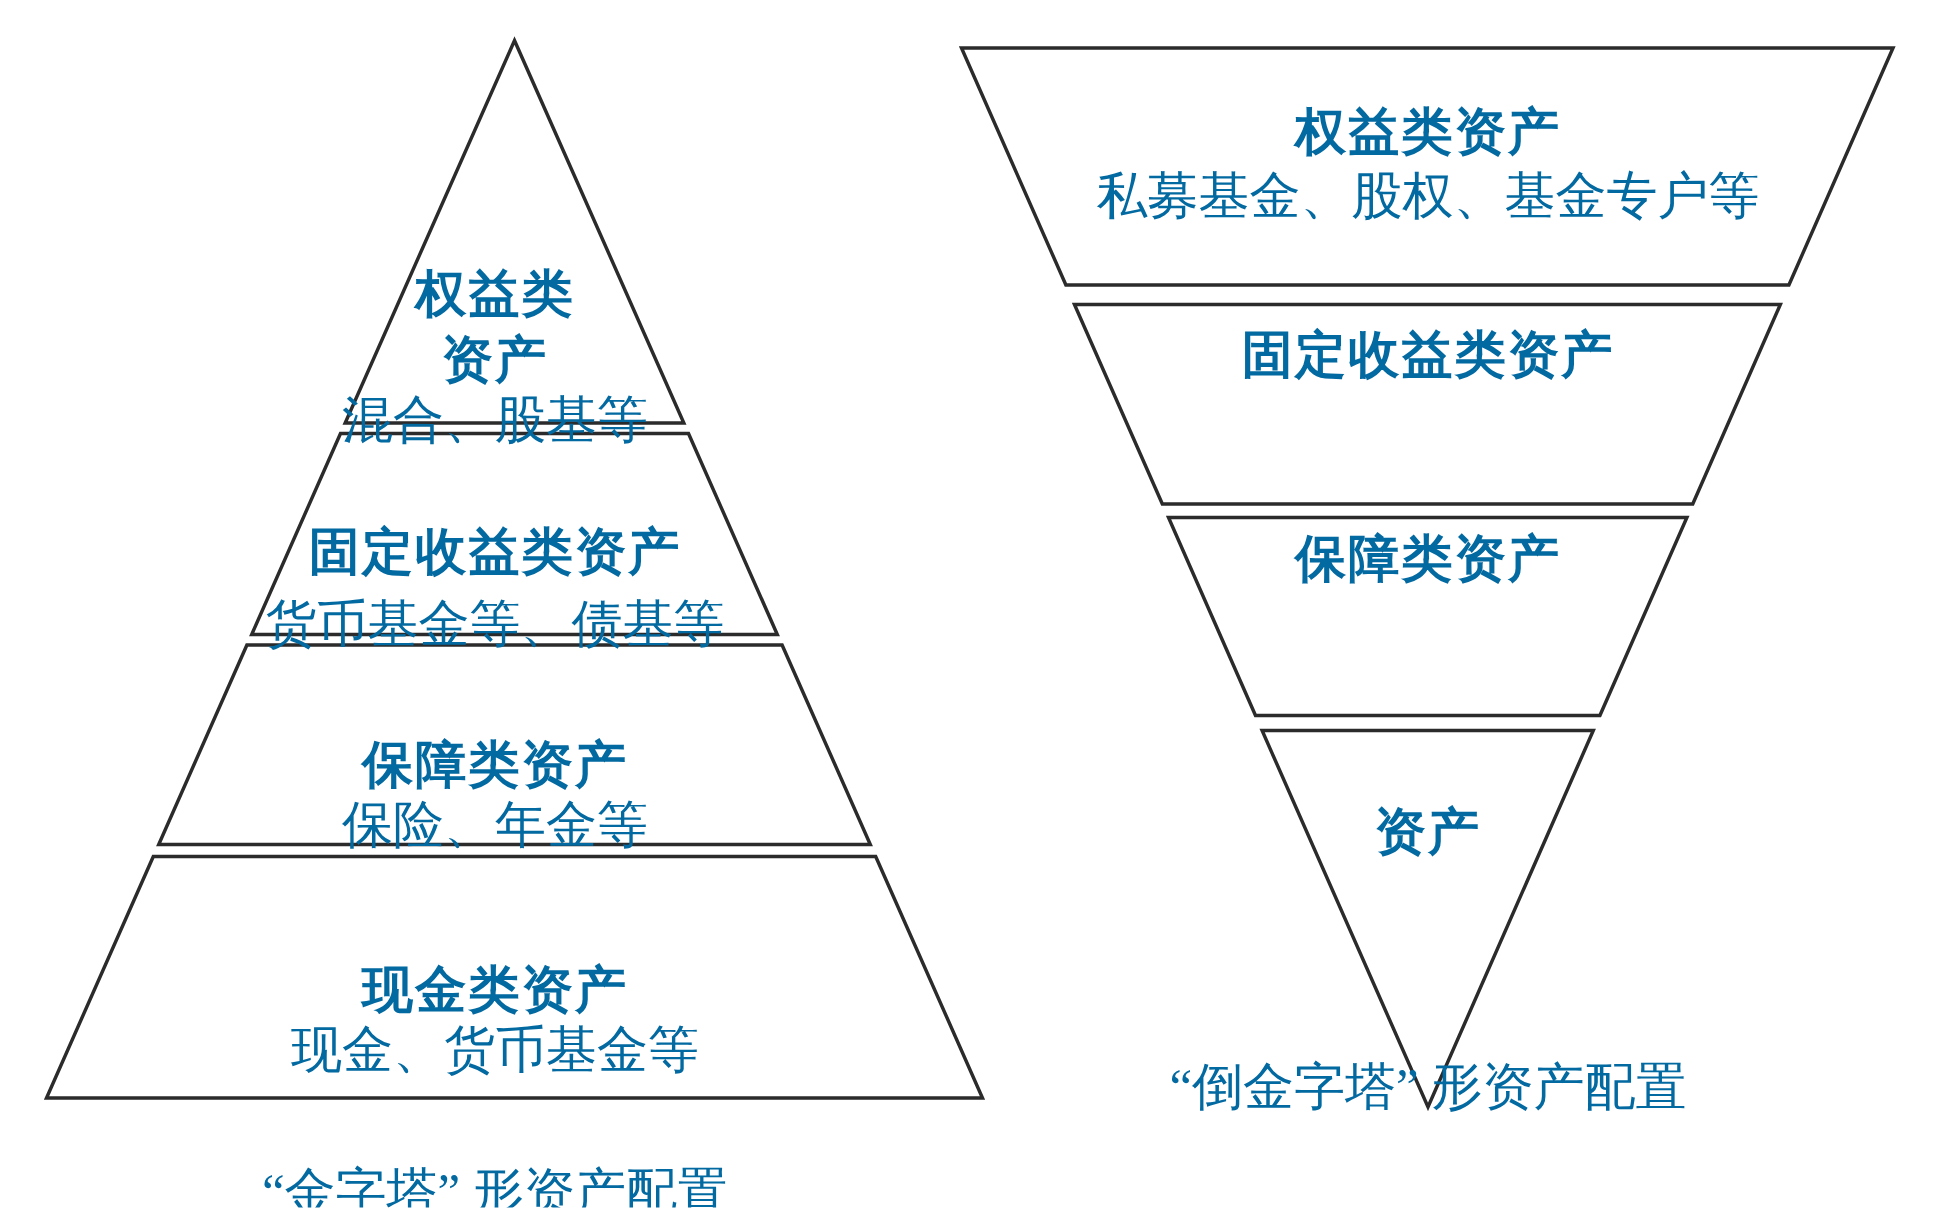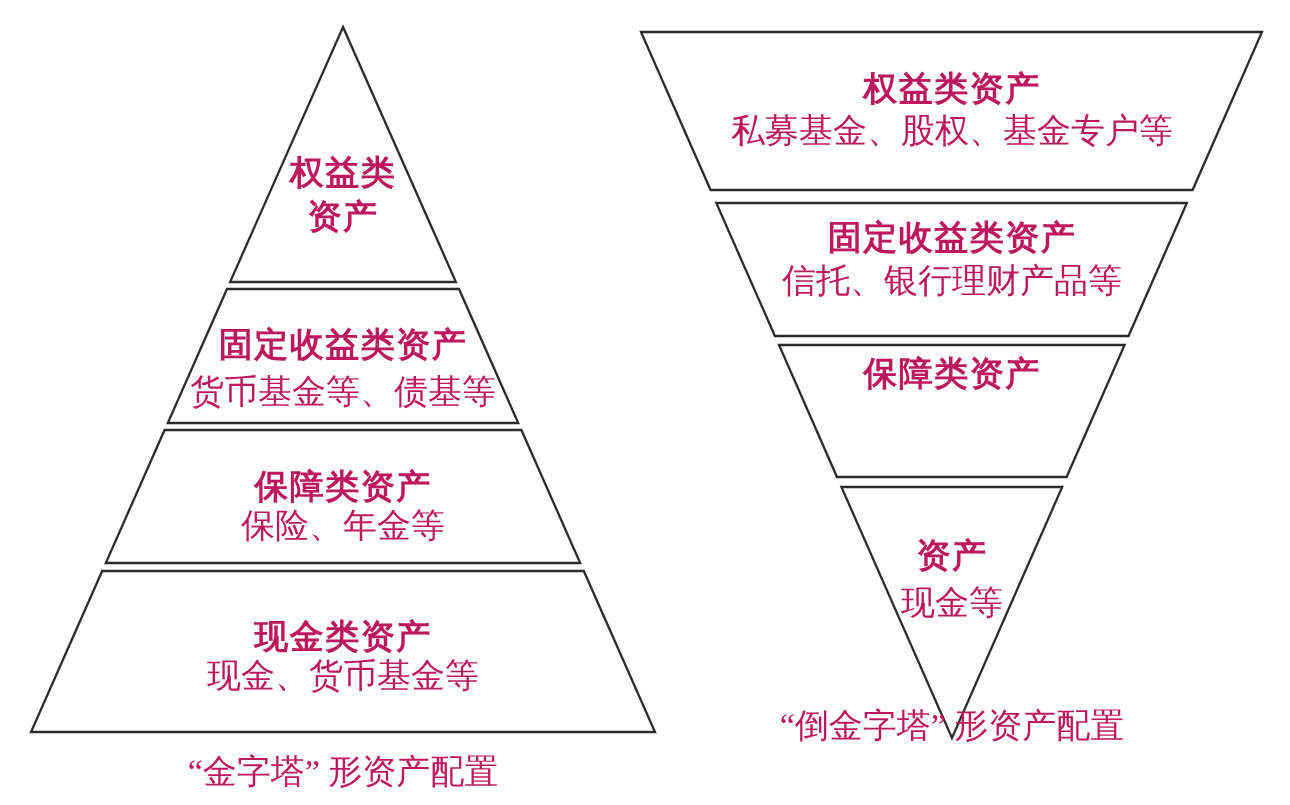--- a/index.html
+++ b/index.html
@@ -13,33 +13,33 @@
     font-family: "Liberation Serif", serif;
   }
   .shapes { position: absolute; left: 0; top: 0; }
   .band { fill: #ffffff; stroke-width: 2.3px; stroke-linejoin: miter; }
   .txt {
     position: absolute;
     width: 620px;
     height: 40px;
     line-height: 40px;
     text-align: center;
-    color: #be185d;
+    color: #0369a1;
     white-space: nowrap;
   }
-  .lp { left: 33px; }
+  .lp { left: 20px; margin-top: 24px; }
   .rp { left: 642px; }
   .title {
     font-family: "Liberation Sans", sans-serif;
     font-weight: 700;
     font-size: 34px;
     letter-spacing: 1.5px;
   }
   .sub {
-    font-family: Liberation Serif, serif;
+    font-family: Liberation Sans, sans-serif;
     font-weight: 400;
     font-size: 34px;
   }
   .caption {
     font-family: "Liberation Serif", serif;
     font-weight: 400;
     font-size: 34px;
     height: 44px;
     line-height: 44px;
   }
@@ -57,38 +57,37 @@
     <polygon class="band" points="102.2,571 583.8,571 655,732 31,732" stroke="#2b2b2b"></polygon>
 
     <polygon class="band" points="641,32 1262,32 1192.6,190 710.6,190" stroke="#2b2b2b"></polygon>
     <polygon class="band" points="716.3,203 1186.9,203 1128.5,336 774.9,336" stroke="#2b2b2b"></polygon>
     <polygon class="band" points="779,345 1124.6,345 1066.6,477 837,477" stroke="#2b2b2b"></polygon>
     <polygon class="band" points="841.4,487 1062.2,487 952,738" stroke="#2b2b2b"></polygon>
   </svg>
 
   <div class="txt lp title" style="top:152px">权益类</div>
   <div class="txt lp title" style="top:196px">资产</div>
+  <div class="txt lp sub" style="top:236px">混合、股基等</div>
 
   <div class="txt lp title" style="top:324px">固定收益类资产</div>
   <div class="txt lp sub" style="top:372px">货币基金等、债基等</div>
 
   <div class="txt lp title" style="top:466px">保障类资产</div>
   <div class="txt lp sub" style="top:506px">保险、年金等</div>
 
   <div class="txt lp sub" style="top:656px">现金、货币基金等</div>
   <div class="txt lp title" style="top:616px">现金类资产</div>
 
   <div class="txt lp caption" style="top:750px">“金字塔” 形资产配置</div>
 
   <div class="txt rp title" style="top:68px">权益类资产</div>
   <div class="txt rp sub" style="top:111px">私募基金、股权、基金专户等</div>
 
   <div class="txt rp title" style="top:217px">固定收益类资产</div>
-  <div class="txt rp sub" style="top:261px">信托、银行理财产品等</div>
 
   <div class="txt rp title" style="top:353px">保障类资产</div>
 
   <div class="txt rp title" style="top:535px">资产</div>
-  <div class="txt rp sub" style="top:583px">现金等</div>
 
   <div class="txt rp caption" style="top:704px">“倒金字塔” 形资产配置</div>
 
 </div>
 
 </body></html>

